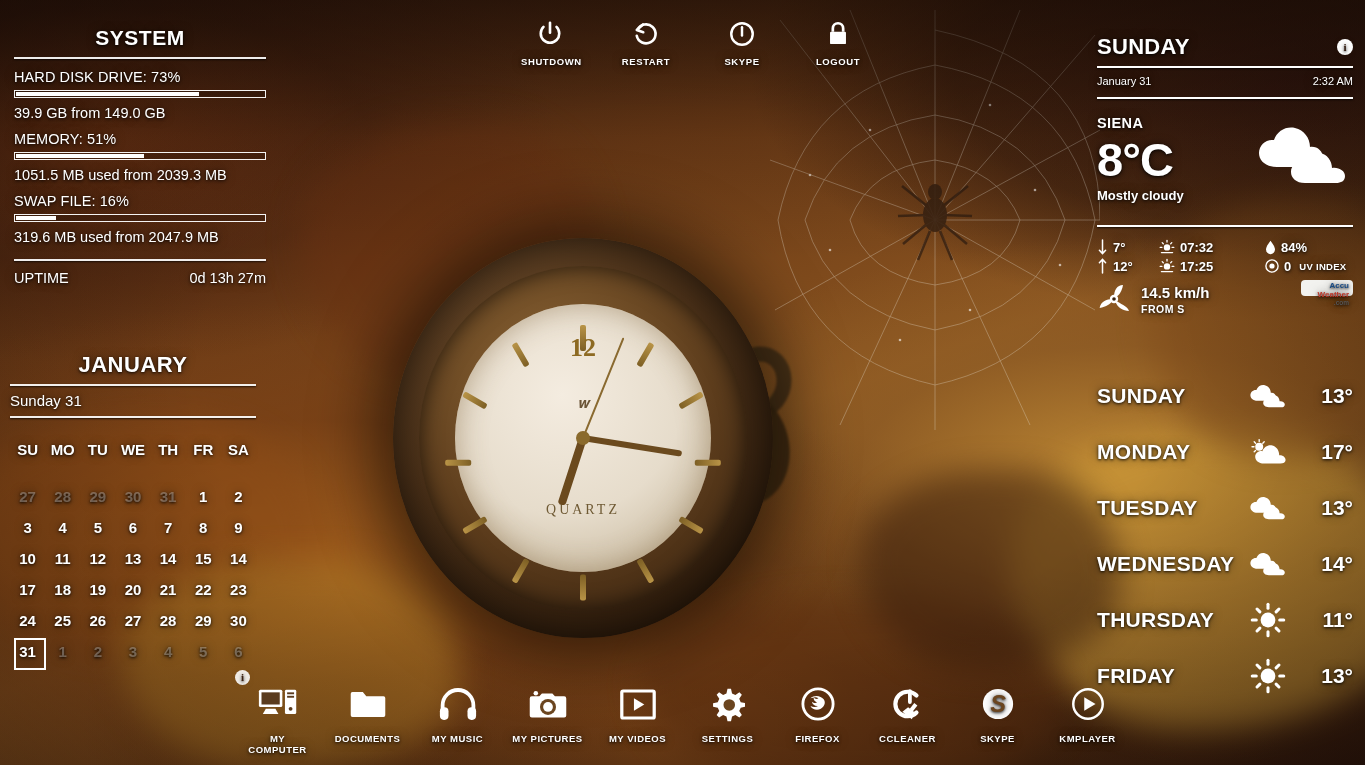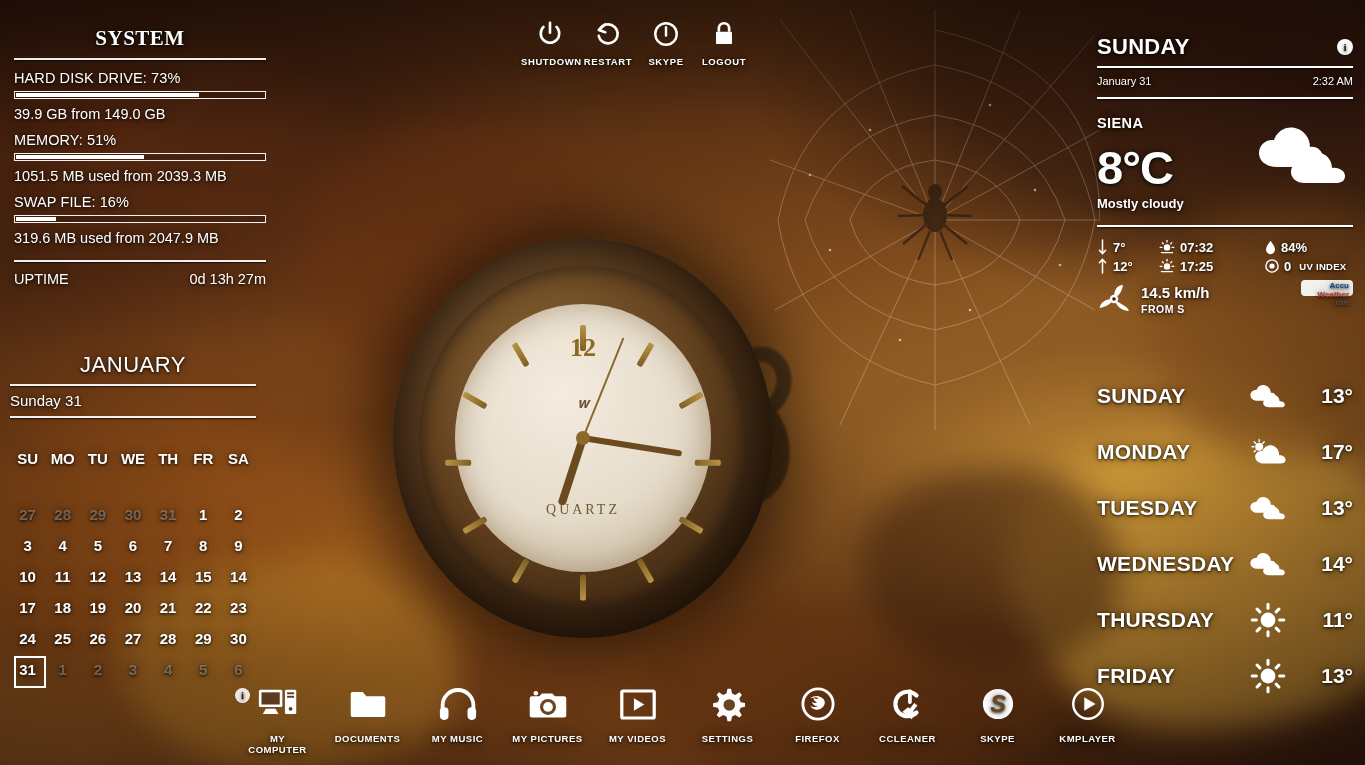--- a/index.html
+++ b/index.html
@@ -118,21 +118,20 @@
   .shadowed { text-shadow: 0 1px 3px rgba(0,0,0,.85), 0 0 10px rgba(0,0,0,.5); }
 
   
   #system-panel {
     position: absolute; left: 14px; top: 26px; width: 252px;
     color: #fff;
   }
   #system-panel .panel-title {
     text-align: center; font-size: 21px; font-weight: bold; letter-spacing: .5px;
     padding-bottom: 7px;
-    font-family: Liberation Serif, serif;
   }
   .rule { height: 2px; background: rgba(255,255,255,.92); box-shadow: 0 1px 2px rgba(0,0,0,.7); }
   .sys-label { font-size: 14.5px; margin-top: 10px; letter-spacing: .1px; }
   .bar {
     position: relative; height: 8px; margin-top: 5px;
     border: 1px solid rgba(255,255,255,.95);
     background: rgba(30,15,8,.25);
   }
   .bar > i {
     position: absolute; left: 1px; top: 1px; bottom: 1px;
@@ -143,26 +142,26 @@
     display: flex; justify-content: space-between; font-size: 14.5px;
     margin-top: 9px;
   }
   .sys-div { margin-top: 14px; }
 
   
   #calendar-panel {
     position: absolute; left: 10px; top: 352px; width: 246px; color: #fff;
   }
   #calendar-panel .cal-month {
-    text-align: center; font-size: 22px; font-weight: normal; letter-spacing: .5px; padding-bottom: 6px;
+    text-align: center; font-size: 22px; font-weight: bold; letter-spacing: .5px; padding-bottom: 6px;
   }
   #calendar-panel .cal-today {
     text-align: left; font-size: 15px; padding: 6px 0 7px;
   }
-  .cal-grid { display: grid; grid-template-columns: repeat(7, 1fr); margin-top: 25px; }
+  .cal-grid { display: grid; grid-template-columns: repeat(7, 1fr); margin-top: 16px; }
   .cal-grid div {
     text-align: center; font-size: 15px; padding: 7px 0; font-weight: bold;
   }
   .cal-head { color: #fff; }
   .cal-day { font-weight: bold; }
   .cal-day.dim { color: rgba(255,255,255,.30); }
   .cal-day.sel { position: relative; }
   .cal-day.sel::after {
     content: ""; position: absolute; left: 50%; top: 50%;
     width: 28px; height: 28px; margin: -14px 0 0 -14px;
@@ -172,21 +171,21 @@
     position: absolute; right: 6px; bottom: -18px;
     width: 15px; height: 15px; border-radius: 50%;
     background: rgba(255,255,255,.9); color: #3a2010;
     font-size: 11px; font-weight: bold; line-height: 15px; text-align: center;
     font-family: "Liberation Serif", serif;
   }
 
   
   #power-bar {
     position: absolute; left: 521px; top: 18px;
-    display: flex; align-items: flex-start;
+    display: flex; gap: 38px; align-items: flex-start;
   }
   .power-item { width: 58px; text-align: center; color: #fff; cursor: pointer; }
   .power-item .pico { height: 32px; display: flex; align-items: center; justify-content: center; }
   .power-item .plabel {
     font-size: 9.5px; font-weight: bold; letter-spacing: .6px; margin-top: 6px;
   }
 
   
   #weather-panel {
     position: absolute; right: 12px; top: 34px; width: 256px; color: #fff;
@@ -196,21 +195,21 @@
   .w-info {
     width: 16px; height: 16px; border-radius: 50%; background: #fff; color: #2b1408;
     font-size: 11px; font-weight: bold; text-align: center; line-height: 16px;
     font-family: "Liberation Serif", serif;
   }
   .w-rule { height: 2px; background: #fff; margin: 6px 0; box-shadow: 0 1px 2px rgba(0,0,0,.7); }
   .w-datetime { display: flex; justify-content: space-between; font-size: 11px; padding: 1px 0 4px; }
 
   .w-now { margin-top: 16px; position: relative; min-height: 96px; }
   .w-city { font-size: 14.5px; font-weight: bold; letter-spacing: .4px; }
-  .w-temp { font-size: 47px; font-weight: bold; line-height: 1.0; margin-top: 13px; letter-spacing: -1px; }
+  .w-temp { font-size: 47px; font-weight: bold; line-height: 1.0; margin-top: 5px; letter-spacing: -1px; }
   .w-cond { font-size: 13px; font-weight: bold; margin-top: 5px; }
   .w-bigicon { position: absolute; right: 0; top: 8px; }
 
   .w-stats { margin-top: 14px; }
   .w-stats-grid {
     display: grid; grid-template-columns: 62px 106px auto; row-gap: 3px;
     font-size: 13px; font-weight: bold; padding-top: 6px;
   }
   .w-stat { display: flex; align-items: center; gap: 5px; }
   .uvlabel { font-size: 9.5px; letter-spacing: .3px; margin-left: 3px; }

